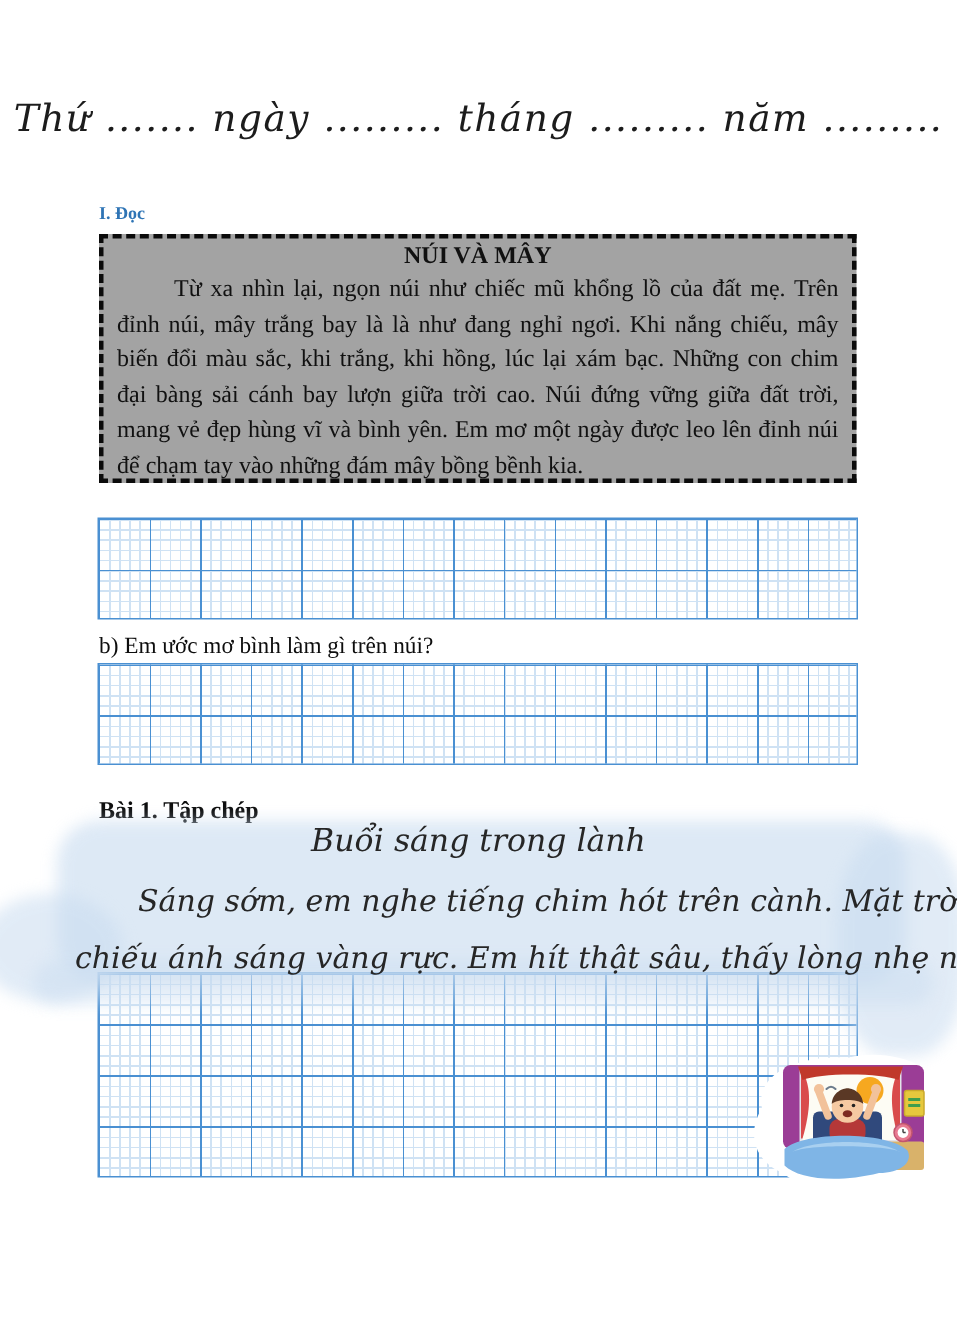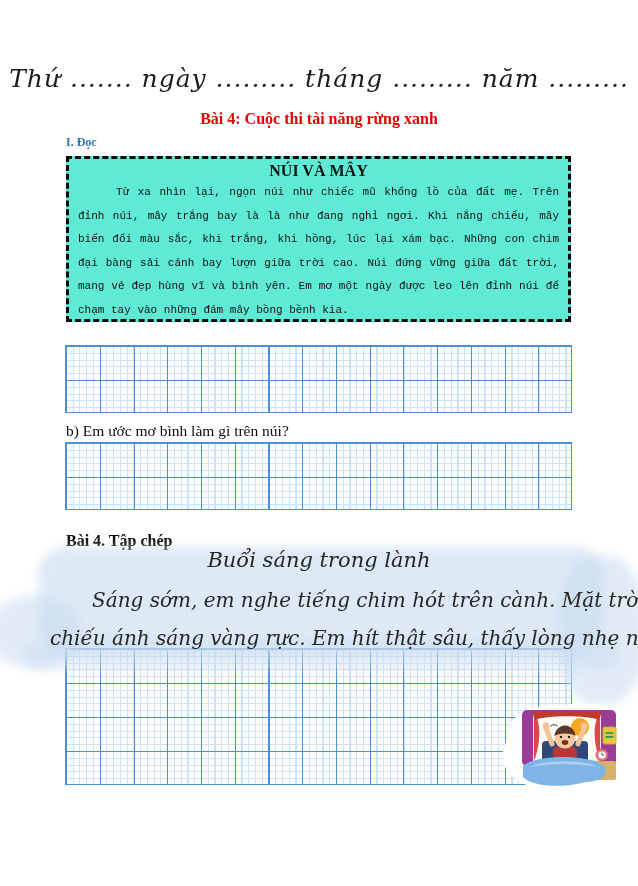--- a/index.html
+++ b/index.html
@@ -34,28 +34,28 @@
   .task-label{
     position:absolute;left:66px;top:532px;
     font-weight:bold;font-size:16px;color:#0d0d0d;
   }
   
   .passage-box{
     position:absolute;left:66px;top:156px;width:505px;height:166px;
     box-sizing:border-box;
     border:3px dashed #0b0b0b;
     padding:1px 9px 0 9px;
-    background:#5eead4;
+    background:#a3a3a3;
   }
   .passage-title{
     text-align:center;font-weight:bold;font-size:16px;line-height:21px;
   }
   .passage-body{
-    font-size:11px;line-height:23.5px;text-align:justify;
-    text-indent:38px;margin:0;font-family:Liberation Mono, monospace;
+    font-size:16px;line-height:23.5px;text-align:justify;
+    text-indent:38px;margin:0;
   }
   .question{
     position:absolute;left:66px;font-size:15.5px;color:#0d0d0d;
   }
   .question-a{top:325px;}
   .question-b{top:422px;}
   
   .ruled-grid{
     position:absolute;left:65px;width:507px;
     box-sizing:border-box;
@@ -97,36 +97,35 @@
     position:absolute;left:496px;top:702px;width:142px;height:96px;z-index:4;
   }
 </style>
 </head>
 <body>
 
 <div class="page">
 
   <div class="date-line">Thứ ....... ngày ......... tháng ......... năm .........</div>
 
-  <div class="lesson-title">Bài 4: Cuộc thi tài năng rừng xanh</div>
 
   <div class="section-heading heading-read">I. Đọc</div>
 
   <div class="passage-box">
     <div class="passage-title">NÚI VÀ MÂY</div>
     <p class="passage-body">Từ xa nhìn lại, ngọn núi như chiếc mũ khổng lồ của đất mẹ. Trên đỉnh núi, mây trắng bay là là như đang nghỉ ngơi. Khi nắng chiếu, mây biến đổi màu sắc, khi trắng, khi hồng, lúc lại xám bạc. Những con chim đại bàng sải cánh bay lượn giữa trời cao. Núi đứng vững giữa đất trời, mang vẻ đẹp hùng vĩ và bình yên. Em mơ một ngày được leo lên đỉnh núi để chạm tay vào những đám mây bồng bềnh kia.</p>
   </div>
 
   <div class="ruled-grid grid-a"></div>
 
   <div class="question question-b">b) Em ước mơ bình làm gì trên núi?</div>
   <div class="ruled-grid grid-b"></div>
 
   <div class="section-heading heading-write">II. Viết</div>
-  <div class="task-label">Bài 4. Tập chép</div>
+  <div class="task-label">Bài 1. Tập chép</div>
 
   <div class="ruled-grid grid-main"></div>
 
   <div class="wash wash-1"></div>
   <div class="wash wash-2"></div>
   <div class="wash wash-3"></div>
   <div class="wash wash-4"></div>
 
   <div class="cursive copy-title">Buổi sáng trong lành</div>
   <div class="cursive copy-line copy-line-1">Sáng sớm, em nghe tiếng chim hót trên cành. Mặt trời dần lên,</div>

